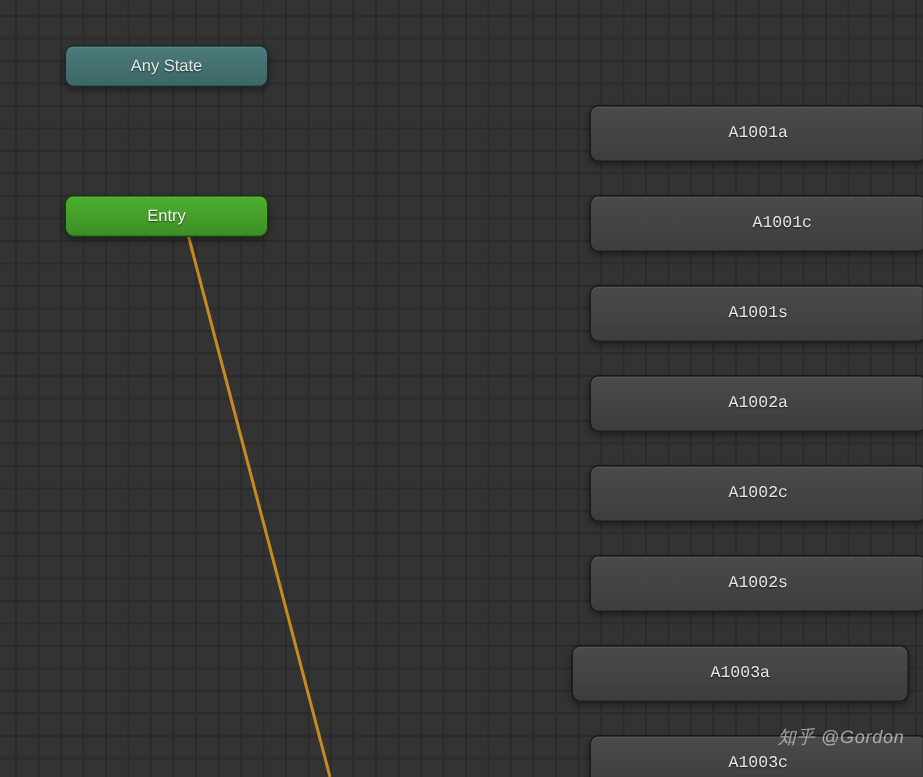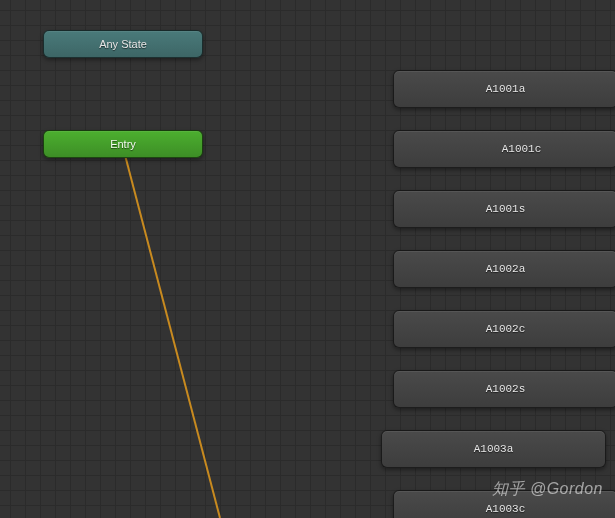--- a/index.html
+++ b/index.html
@@ -28,21 +28,21 @@
       -5px -5px,
       -5px -5px;
   }
   .transition-line {
     position: absolute;
     left: 0; top: 0;
     pointer-events: none;
   }
   .node {
     position: absolute;
-    width: 160px;
+    width: 136px;
     height: 28px;
     border-radius: 6px;
     border: 1px solid rgba(0,0,0,0.6);
     display: flex;
     align-items: center;
     justify-content: center;
     font-size: 11px;
     color: #e6e6e6;
     text-shadow: 0 1px 1px rgba(0,0,0,0.6);
     box-shadow: 0 2px 4px rgba(0,0,0,0.4), inset 0 1px 0 rgba(255,255,255,0.07);
@@ -60,21 +60,21 @@
     background: linear-gradient(to bottom, #4caf2f 0%, #3d8e26 100%);
     color: #f5fff0;
   }
   .gray {
     background: linear-gradient(to bottom, #4a4a4a 0%, #3d3d3d 100%);
   }
   .watermark {
     position: absolute;
     right: 12px;
     bottom: 18px;
-    font-size: 16px;
+    font-size: 12px;
     font-family: "PingFang SC","Microsoft YaHei",Arial,sans-serif;
     color: rgba(255,255,255,0.55);
     font-style: italic;
     letter-spacing: 0.5px;
     pointer-events: none;
   }
 </style>
 </head>
 <body>
 

